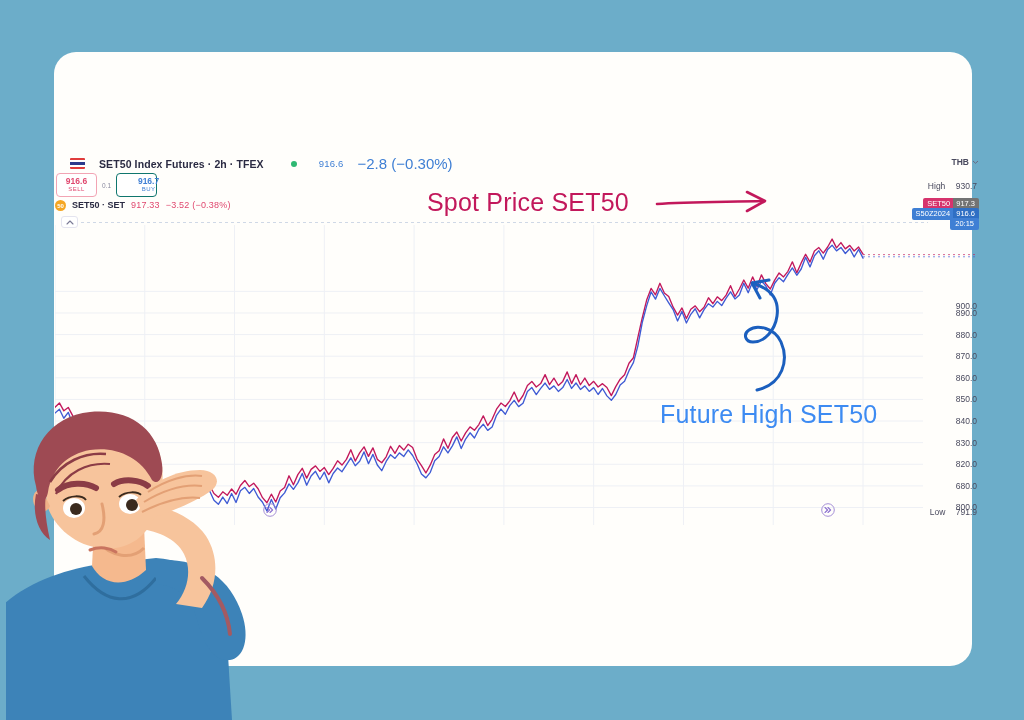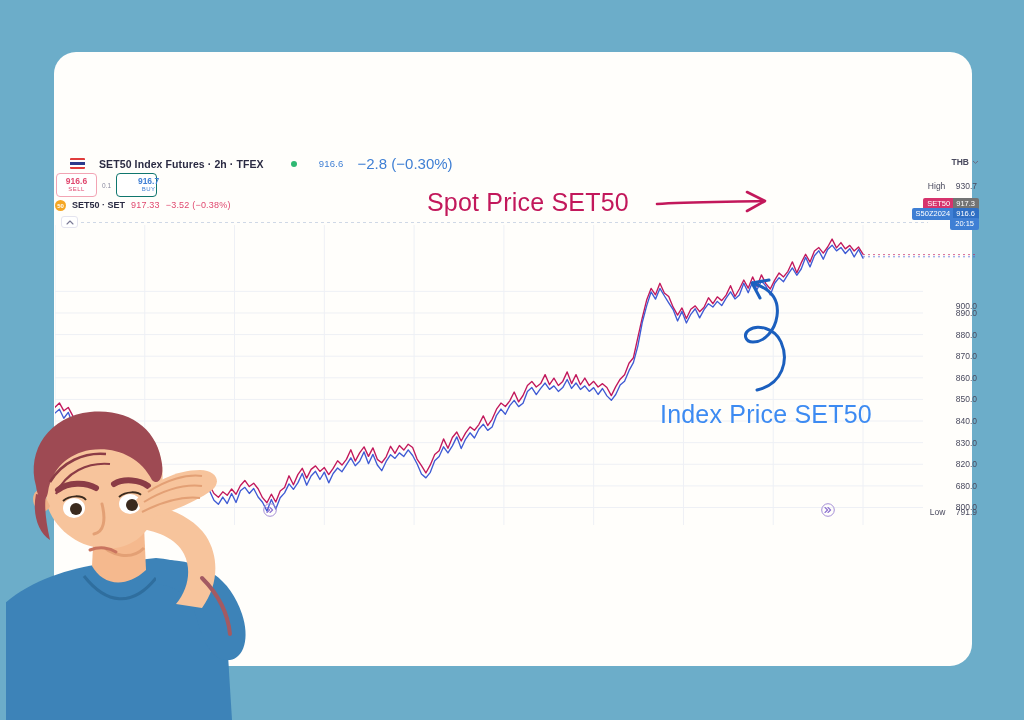--- a/index.html
+++ b/index.html
@@ -290,21 +290,21 @@
   <path d="M2 19 C 30 17, 70 17, 108 16" fill="none" stroke="#c2185b" stroke-width="2.6" stroke-linecap="round"></path>
   <path d="M92 7 L110 16 L92 26" fill="none" stroke="#c2185b" stroke-width="2.6" stroke-linecap="round" stroke-linejoin="round"></path>
 </svg>
 
 <svg class="anno-arrow-curl" width="70" height="120" viewBox="0 0 70 120">
   <path d="M22 118 C 48 112, 54 88, 46 70 C 40 56, 22 52, 14 58 C 8 62, 10 70, 18 70
            C 30 70, 40 58, 42 44 C 44 30, 38 18, 20 12" fill="none" stroke="#1b5fbe" stroke-width="3" stroke-linecap="round" stroke-linejoin="round"></path>
   <path d="M34 8 L17 11 L25 26" fill="none" stroke="#1b5fbe" stroke-width="3" stroke-linecap="round" stroke-linejoin="round"></path>
 </svg>
 
-<div class="anno-future">Index Price SET50</div>
+<div class="anno-future">Future High SET50</div>
 
 <svg class="character" width="290" height="315" viewBox="0 0 290 315">
   <defs>
       <clipPath id="cropBox">
         <rect x="0" y="0" width="290" height="312"></rect>
       </clipPath>
     </defs>
   <g clip-path="url(#cropBox)">
 
     <path d="M-10 312 L-10 205 C 10 178, 60 160, 96 156 L 150 150

